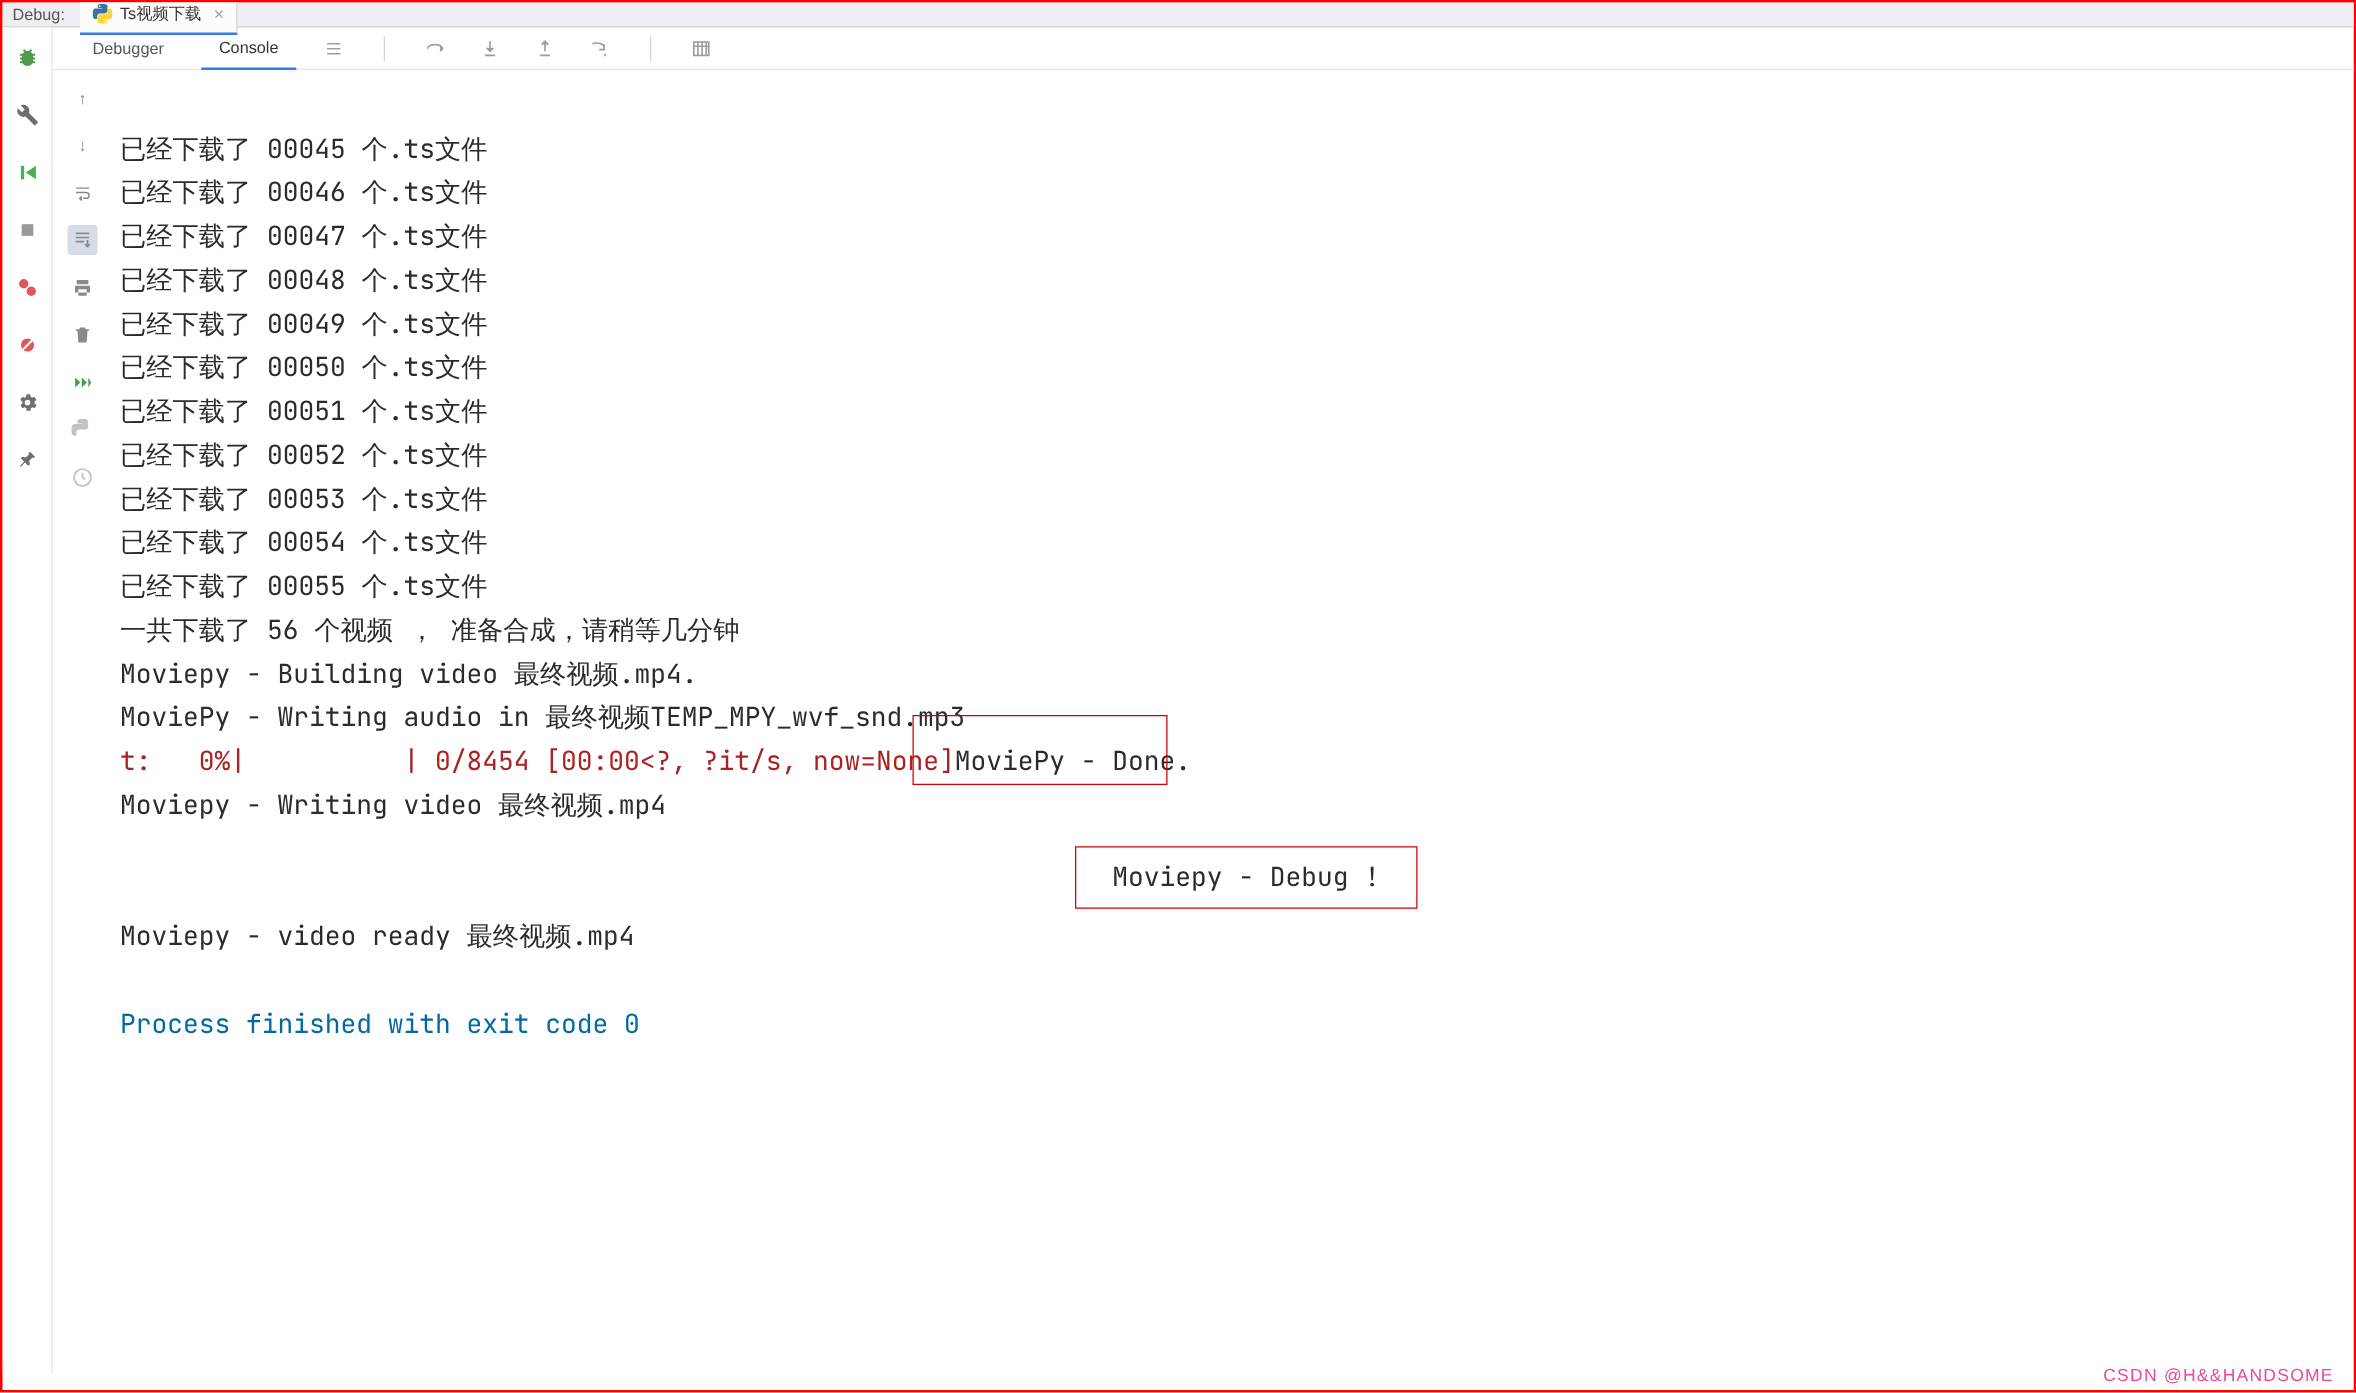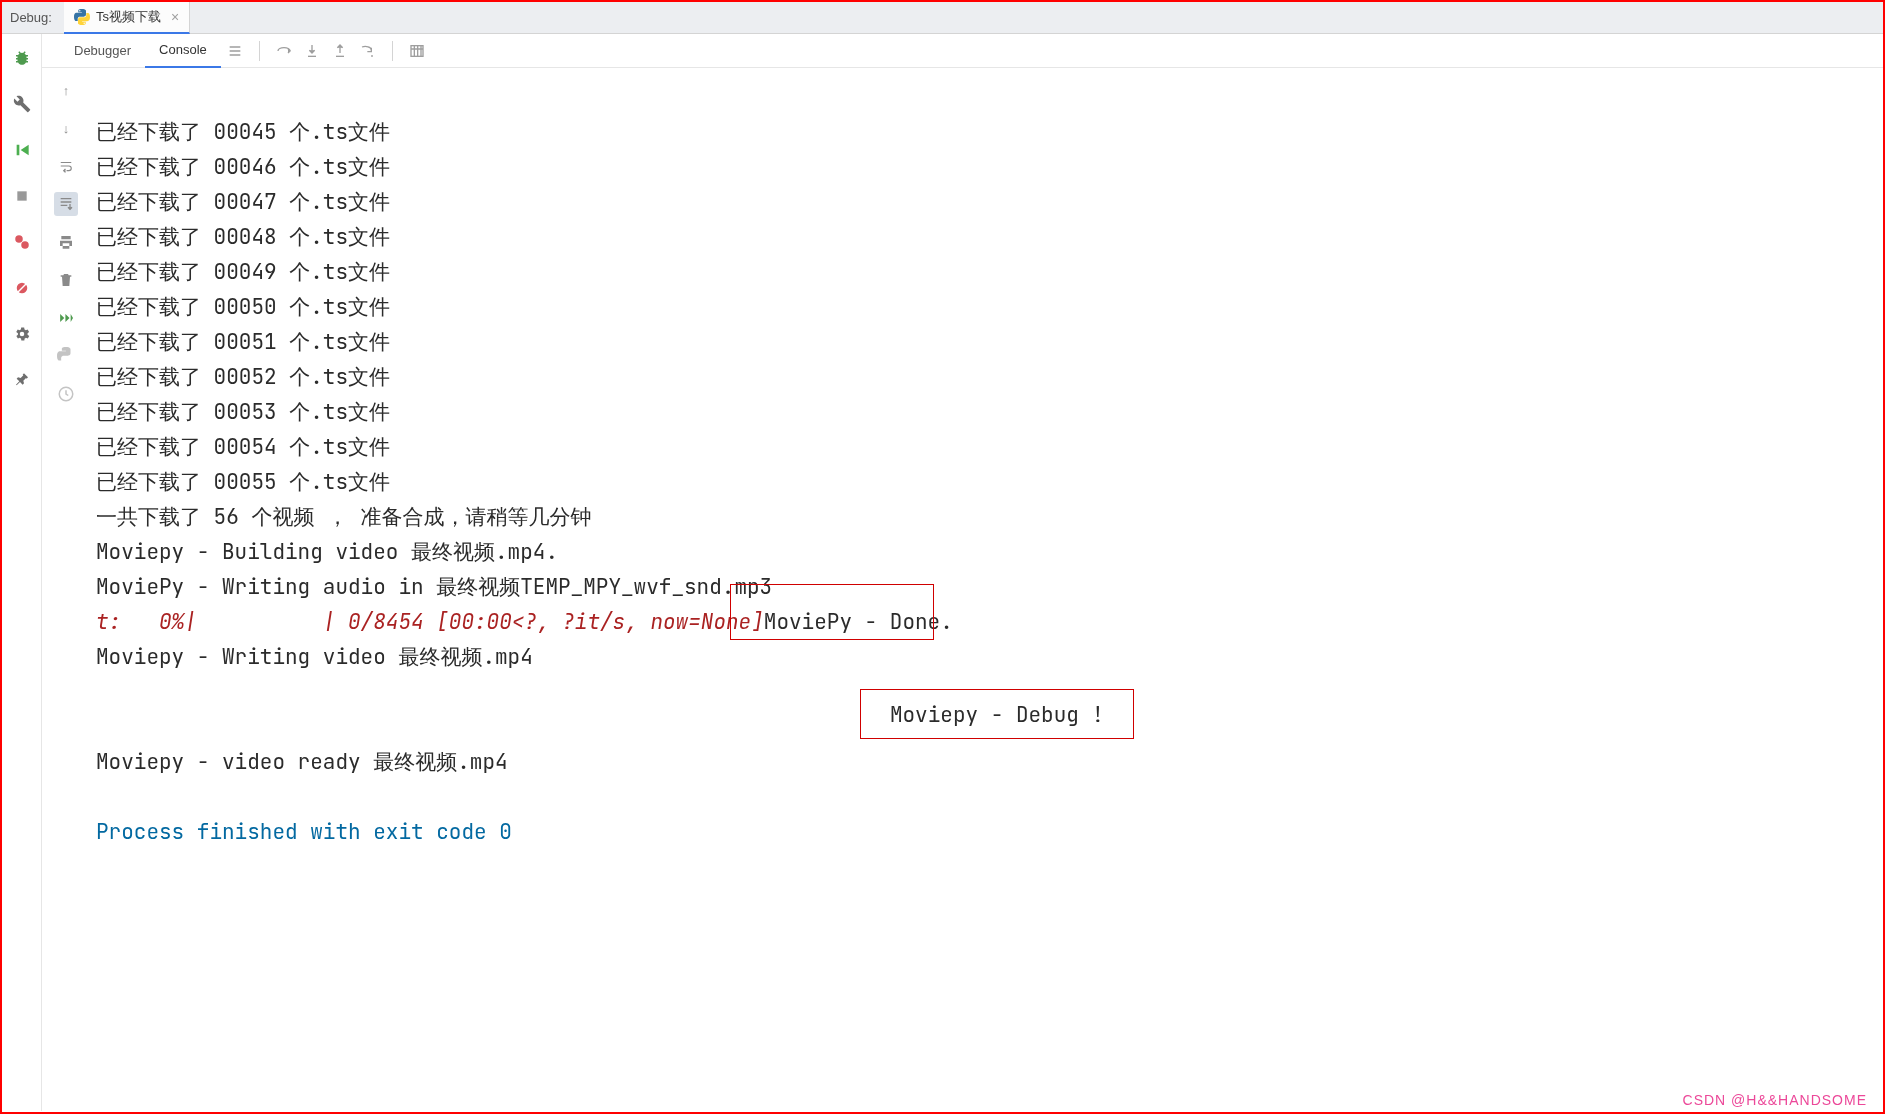--- a/index.html
+++ b/index.html
@@ -10,21 +10,21 @@
   width: 1885px;
   height: 1114px;
   overflow: hidden;
   border: 2px solid red;
 }
 .debug-header {
   display: flex;
   align-items: center;
   background: #eceef1;
   border-bottom: 1px solid #d4d4d4;
-  height: 32px;
+  height: 20px;
 }
 .debug-label {
   padding: 0 12px 0 8px;
   color: #555;
   font-size: 13px;
 }
 .debug-tab {
   display: flex;
   align-items: center;
   gap: 6px;
@@ -52,21 +52,21 @@
 }
 .left-rail .ic { width: 20px; height: 20px; display: flex; align-items: center; justify-content: center; color: #6e6e6e; }
 
 .body-col { flex: 1; display: flex; flex-direction: column; }
 
 .sub-toolbar {
   display: flex; align-items: center;
   height: 34px;
   border-bottom: 1px solid #e6e6e6;
   padding-left: 18px;
-  gap: 0;
+  gap: 16px;
 }
 .sub-tab {
   padding: 0 14px; height: 34px; display: flex; align-items: center;
   color: #555; font-size: 13px;
 }
 .sub-tab.active { border-bottom: 2px solid #3b78e7; color: #333; }
 .tb-sep { width: 1px; height: 20px; background: #d4d4d4; margin: 0 10px; }
 .tb-ic { width: 28px; height: 28px; display: flex; align-items: center; justify-content: center; color: #9e9e9e; }
 
 .content-row { flex: 1; display: flex; overflow: hidden; }
@@ -85,21 +85,21 @@
   font-family: "JetBrains Mono","Consolas","Menlo",monospace;
   font-size: 21px;
   line-height: 35px;
   color: #2b2b2b;
   white-space: pre;
   overflow: hidden;
   position: relative;
   margin-top: 44px;
 }
 .console .line { display: block; }
-.red { color: #a22; font-style: italic; }
+.red { color: #a22; }
 .blue { color: #0369a1; }
 
 .box1 {
   position: absolute;
   border: 1.5px solid #d00000;
   pointer-events: none;
 }
 .overlay {
   position: absolute;
   border: 1.5px solid #d00000;

